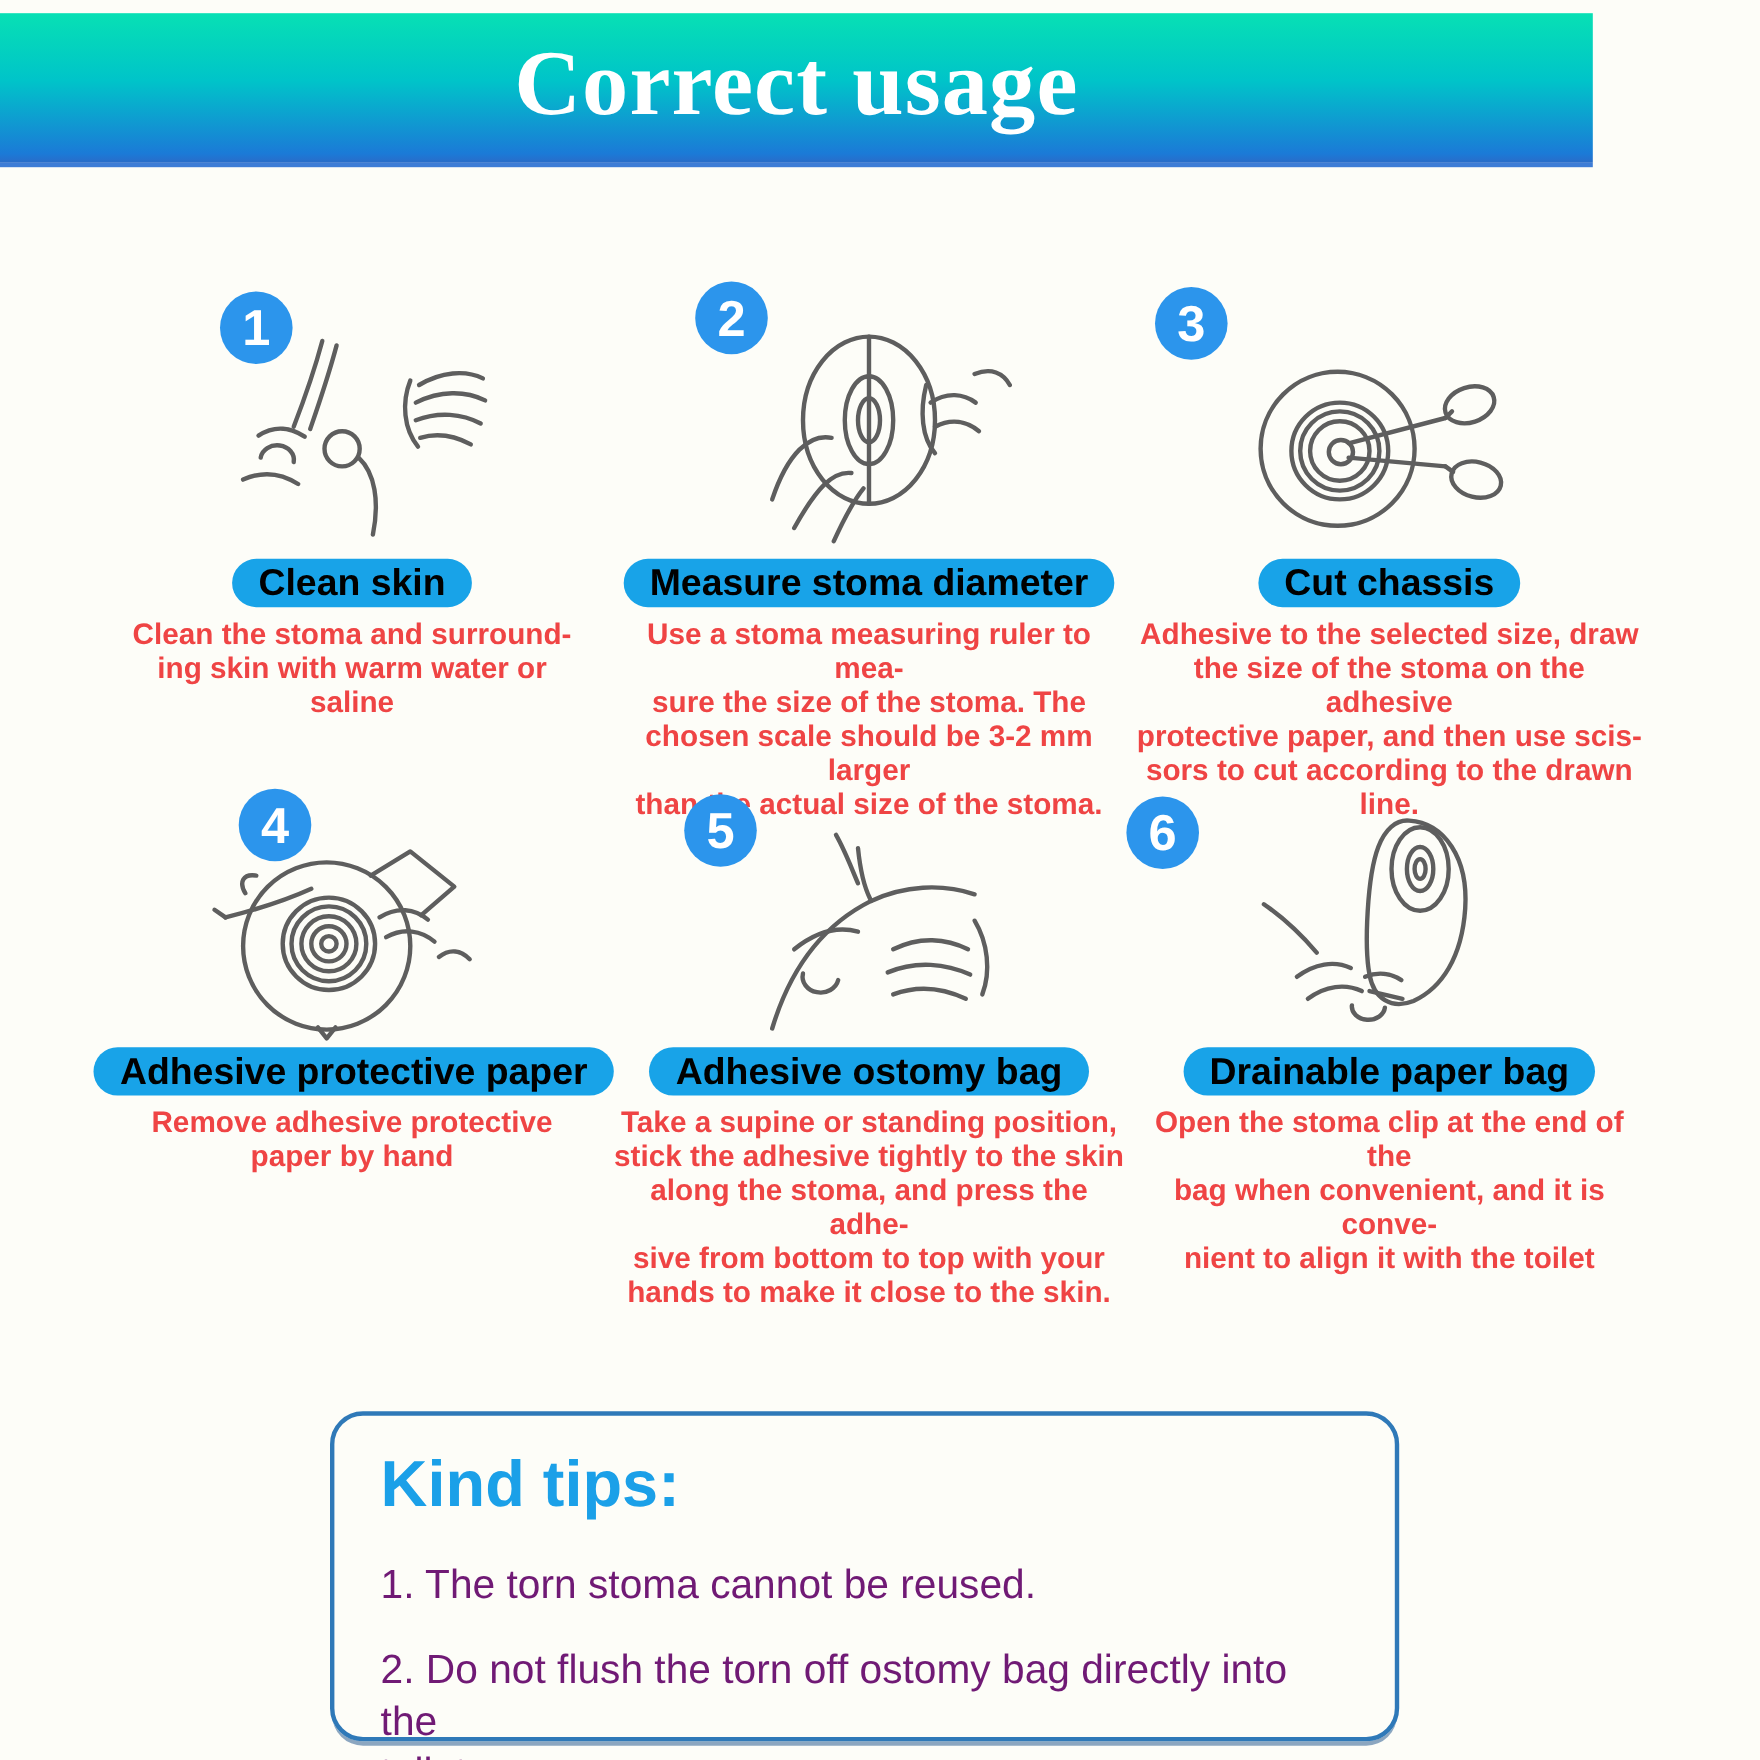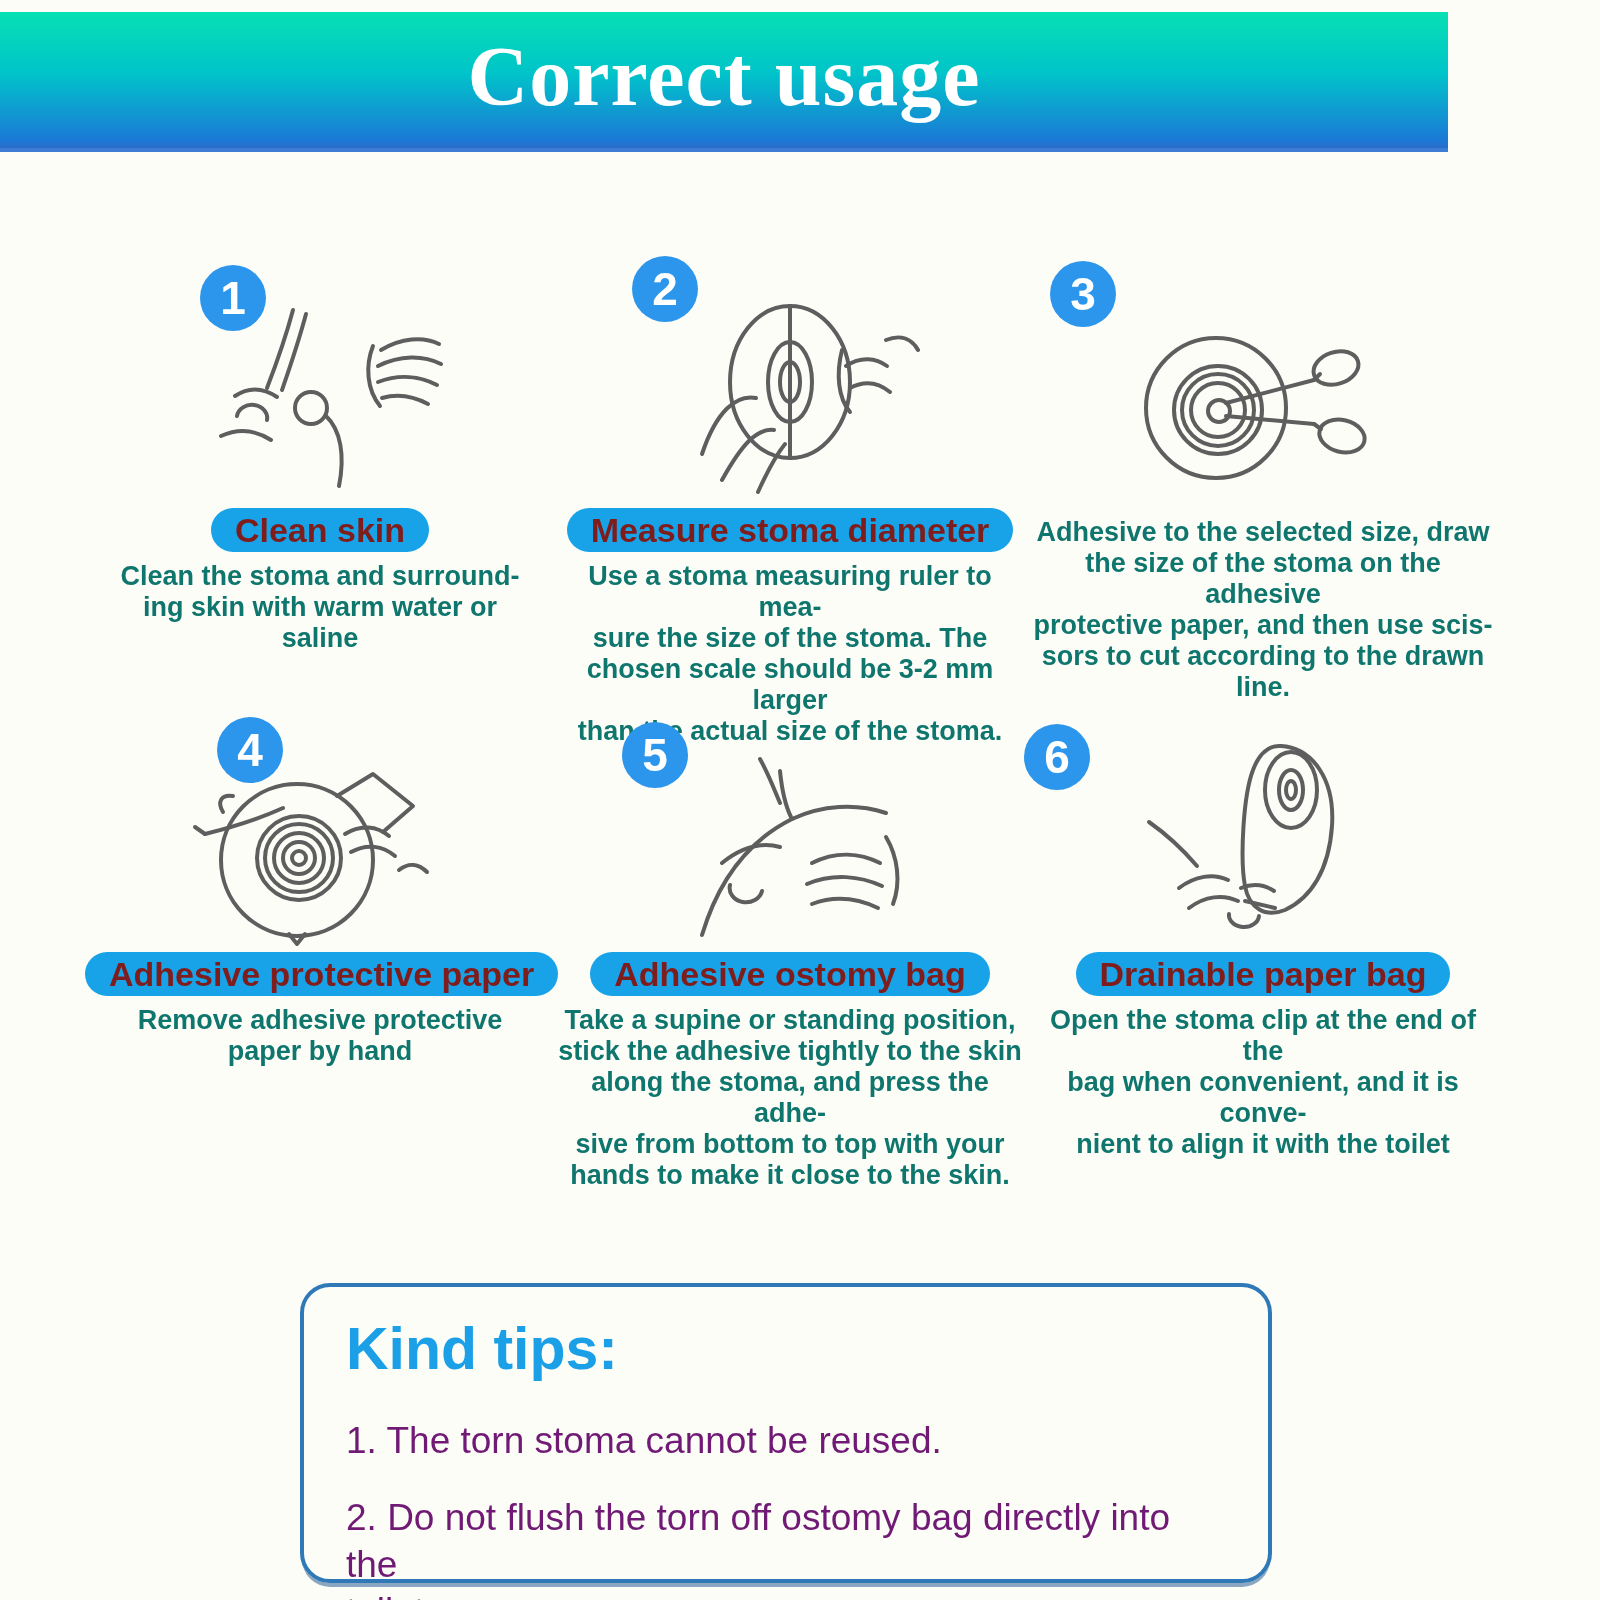--- a/index.html
+++ b/index.html
@@ -21,23 +21,23 @@
   .row2 .art{height:252px;}
   .art svg{position:absolute;left:50%;transform:translateX(-50%);bottom:4px;}
   .num{position:absolute;width:66px;height:66px;border-radius:50%;background:#2c95ec;
        color:#fff;font-size:46px;font-weight:bold;line-height:66px;text-align:center;}
   .s1 .num{left:115px;top:25px}
   .s2 .num{left:77px;top:16px}
   .s3 .num{left:22px;top:21px}
   .s4 .num{left:132px;top:17px}
   .s5 .num{left:67px;top:22px}
   .s6 .num{left:-4px;top:24px}
-  .pill{display:inline-block;background:#18a3e8;color:#7f1d1d;font-weight:bold;
+  .pill{display:inline-block;background:#18a3e8;color:#000000;font-weight:bold;
         font-size:34px;line-height:42px;padding:1px 24px;border-radius:26px;white-space:nowrap;}
-  .desc{margin-top:9px;font-size:27px;line-height:31px;font-weight:bold;color:#0f766e;
+  .desc{margin-top:9px;font-size:27px;line-height:31px;font-weight:bold;color:#ef4444;
         white-space:pre-line;}
 
   
   .art path,.art circle,.art ellipse,.art polyline,.art line{
         fill:none;stroke:#5e5e5e;stroke-width:4;stroke-linecap:round;stroke-linejoin:round;}
 
   
   .tips{position:absolute;left:300px;top:1283px;width:972px;height:300px;box-sizing:border-box;
         border:4px solid #2f79b8;border-radius:30px;padding:28px 42px;
         box-shadow:0 6px 0 -2px rgba(45,95,145,.55);}
@@ -111,20 +111,21 @@
         <circle cx="90" cy="106" r="27"></circle>
         <circle cx="91" cy="107" r="11"></circle>
         <path d="M98,99 L186,76"></path>
         <path d="M98,112 L186,120"></path>
         <ellipse cx="208" cy="64" rx="23" ry="16" transform="rotate(-18 208 64)"></ellipse>
         <ellipse cx="214" cy="132" rx="23" ry="16" transform="rotate(14 214 132)"></ellipse>
         <path d="M186,76 L192,70"></path>
         <path d="M186,120 L193,125"></path>
       </svg>
     </div>
+    <span class="pill">Cut chassis</span>
     <div class="desc">Adhesive to the selected size, draw
 the size of the stoma on the adhesive
 protective paper, and then use scis-
 sors to cut according to the drawn line.</div>
   </div>
 
   <div class="step s4 row2">
     <div class="art">
       <div class="num">4</div>
       <svg width="270" height="210" viewBox="0 0 270 210">

